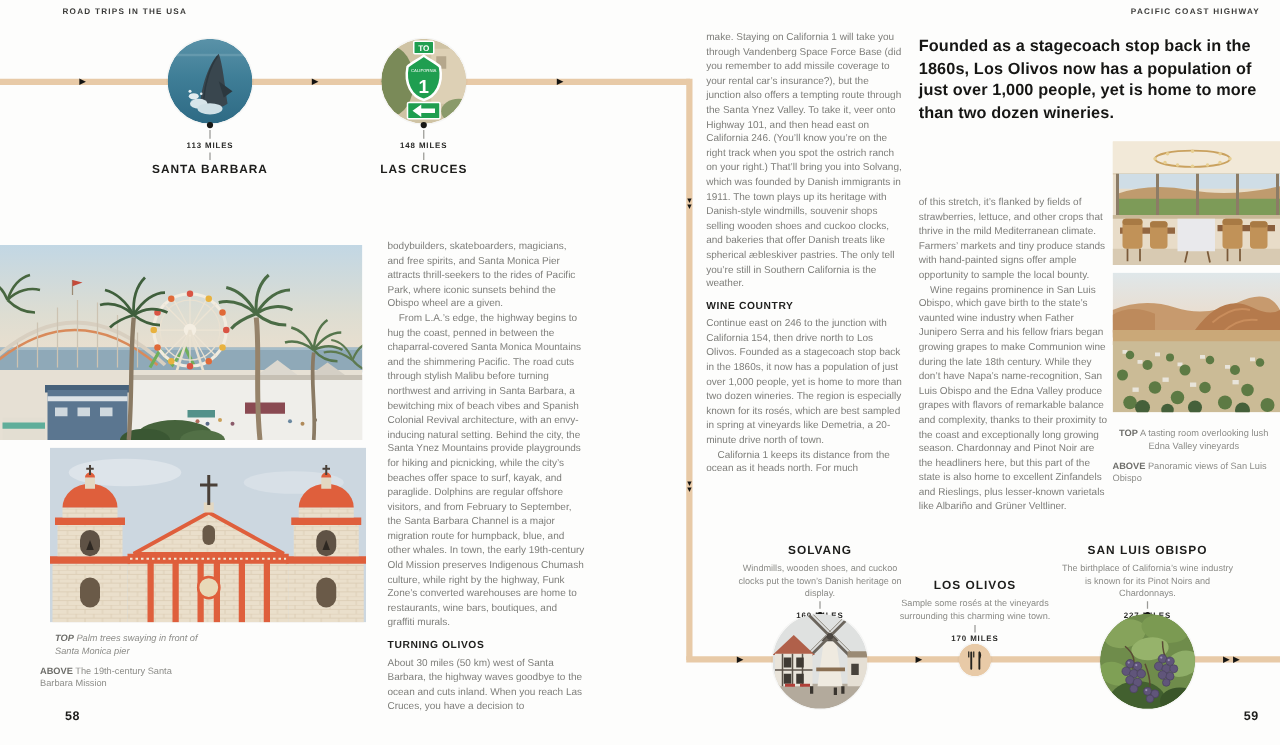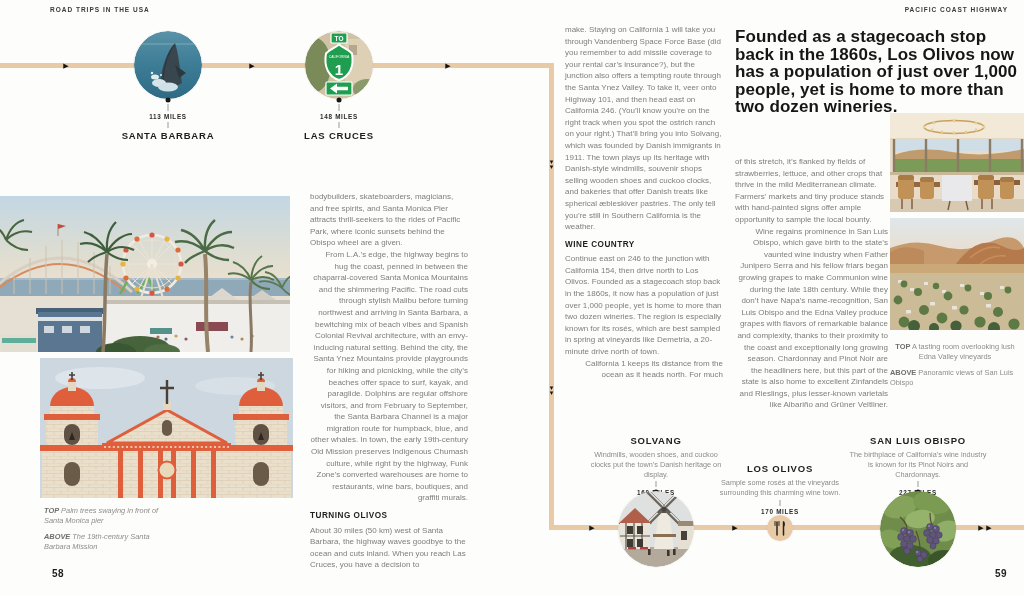--- a/index.html
+++ b/index.html
@@ -24,23 +24,23 @@
   .stop-circle svg { display:block; }
   .stop-label { position:absolute; transform:translateX(-50%); text-align:center; width:165px; }
   .stop-miles { font-size:6.3px; font-weight:700; letter-spacing:0.7px; color:#2a2a28; }
   .stop-title { font-size:9.5px; font-weight:700; letter-spacing:0.8px; color:#1d1d1b; margin-top:2px; }
   .stop-desc { font-size:7.3px; line-height:9.8px; color:#8c8c88; margin-top:4px; }
   .stop-label .tick-inline { display:block; width:1px; height:6px; background:#9a9a96; margin:2px auto; }
 
   
   .col { position:absolute; font-size:8px; line-height:11.6px; color:#7e7e7a; text-align:left; }
   .col p { margin-bottom:5px; }
-  .col p.indent { text-indent:9px; margin-top:-5px;text-align:right; }
+  .col p.indent { text-indent:9px; margin-top:-5px; }
   .col h3 { font-size:8.2px; font-weight:700; letter-spacing:0.5px; color:#1f1f1d; margin:6px 0 3px 0; }
-  .pull-quote { position:absolute; font-size:17px; line-height:17.5px; font-weight:700; color:#161614; letter-spacing:0.1px; }
+  .pull-quote { position:absolute; font-size:13px; line-height:17.5px; font-weight:700; color:#161614; letter-spacing:0.1px; }
 
   
   .photo { position:absolute; overflow:hidden; }
   .photo svg { display:block; }
 
   
   .caption { position:absolute; font-size:7.4px; line-height:10.4px; color:#8d8d89; width:130px; }
   .caption .cap-prefix { font-weight:700; color:#6e6e6a; }
 
   .pagenum { position:absolute; font-size:10px; font-weight:700; letter-spacing:0.5px; color:#1d1d1b; }
@@ -328,21 +328,21 @@
         <path d="M28,24 A4,4 0 0 1 36,24 Z" fill="#df5f3c"></path>
         <path d="M32,14 V22 M29,17 H35" stroke="#4a4038" stroke-width="1.6"></path>
         <rect x="24" y="104" width="16" height="24" rx="8" fill="#6a5a48"></rect>
       </g>
     </svg>
   </div>
 
   <div class="caption" style="left:44px; top:506px;font-style:italic;">
     <span class="cap-prefix">TOP</span><span> Palm trees swaying in front of Santa Monica pier</span>
   </div>
-  <div class="caption" style="left:44px; top:532px;font-style:italic;">
+  <div class="caption" style="left:32px; top:532px;">
     <span class="cap-prefix">ABOVE</span><span> The 19th-century Santa Barbara Mission</span>
   </div>
   <div class="pagenum" style="left:52px; top:568px;">58</div>
 
   <div class="col" style="left:310px; top:191px; width:158px;">
     <p>bodybuilders, skateboarders, magicians, and free spirits, and Santa Monica Pier attracts thrill-seekers to the rides of Pacific Park, where iconic sunsets behind the Obispo wheel are a given.</p>
     <p class="indent">From L.A.’s edge, the highway begins to hug the coast, penned in between the chaparral-covered Santa Monica Mountains and the shimmering Pacific. The road cuts through stylish Malibu before turning northwest and arriving in Santa Barbara, a bewitching mix of beach vibes and Spanish Colonial Revival architecture, with an envy-inducing natural setting. Behind the city, the Santa Ynez Mountains provide playgrounds for hiking and picnicking, while the city’s beaches offer space to surf, kayak, and paraglide. Dolphins are regular offshore visitors, and from February to September, the Santa Barbara Channel is a major migration route for humpback, blue, and other whales. In town, the early 19th-century Old Mission preserves Indigenous Chumash culture, while right by the highway, Funk Zone’s converted warehouses are home to restaurants, wine bars, boutiques, and graffiti murals.</p>
     <h3>TURNING OLIVOS</h3>
     <p>About 30 miles (50 km) west of Santa Barbara, the highway waves goodbye to the ocean and cuts inland. When you reach Las Cruces, you have a decision to</p>
   </div>

